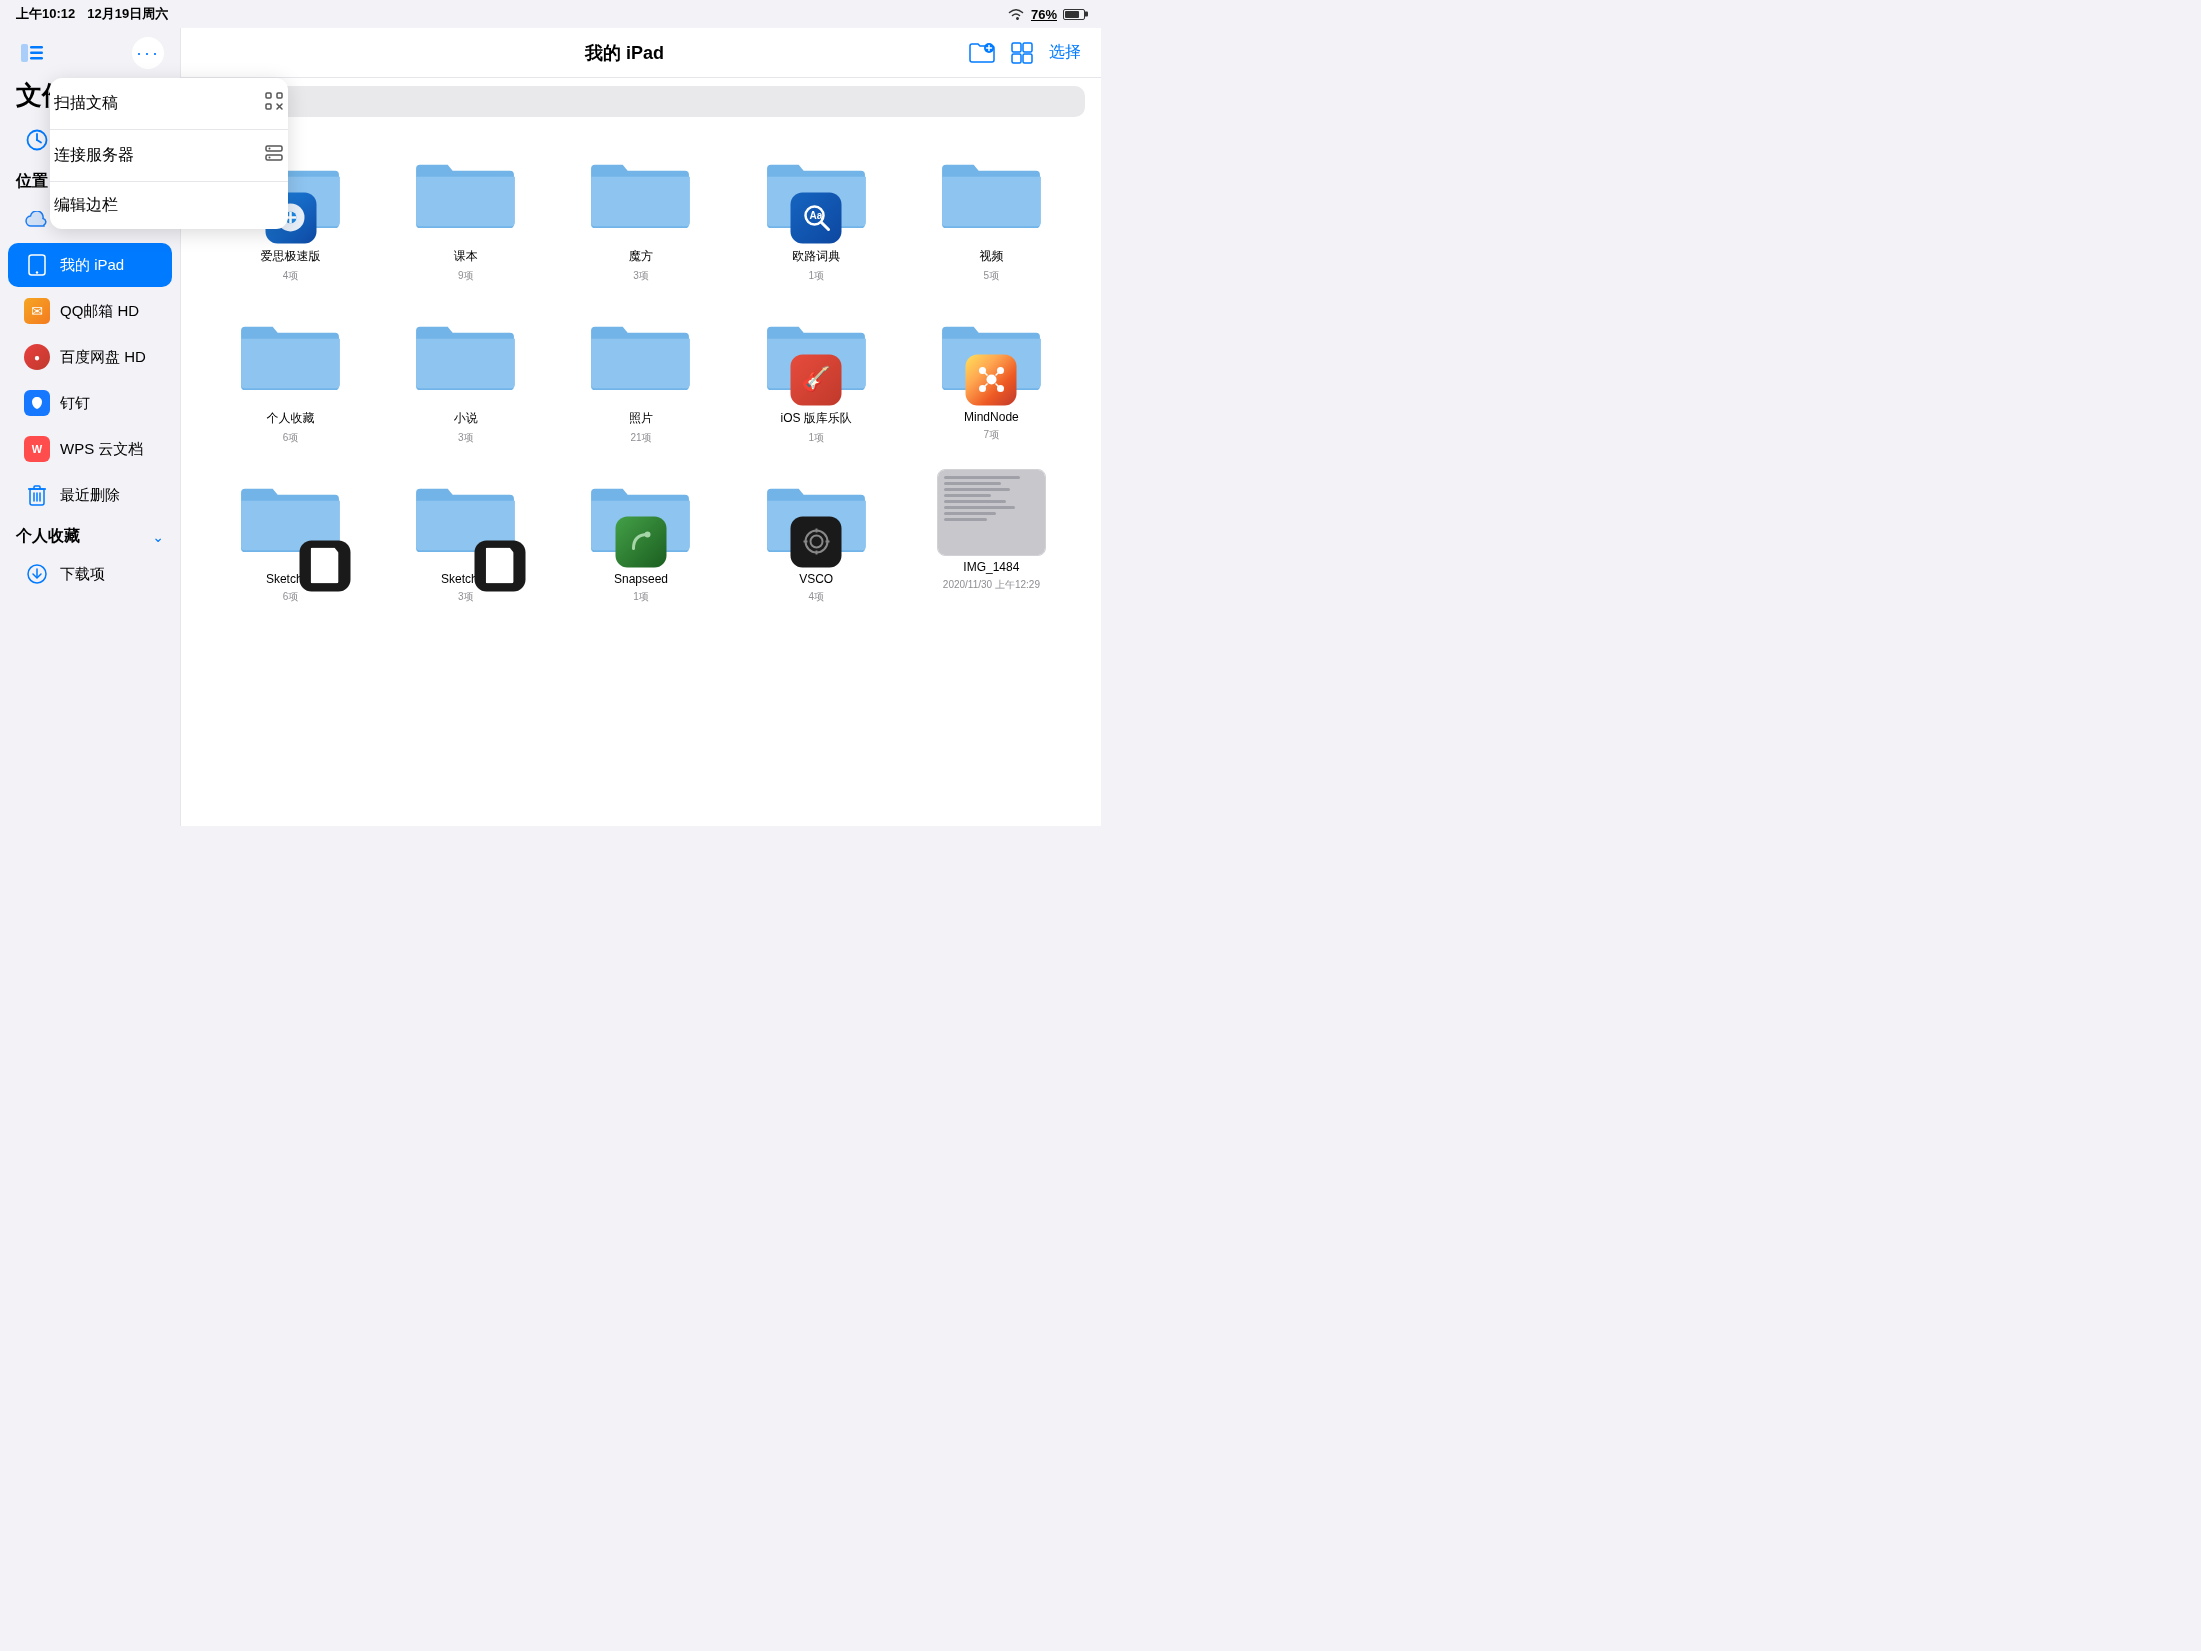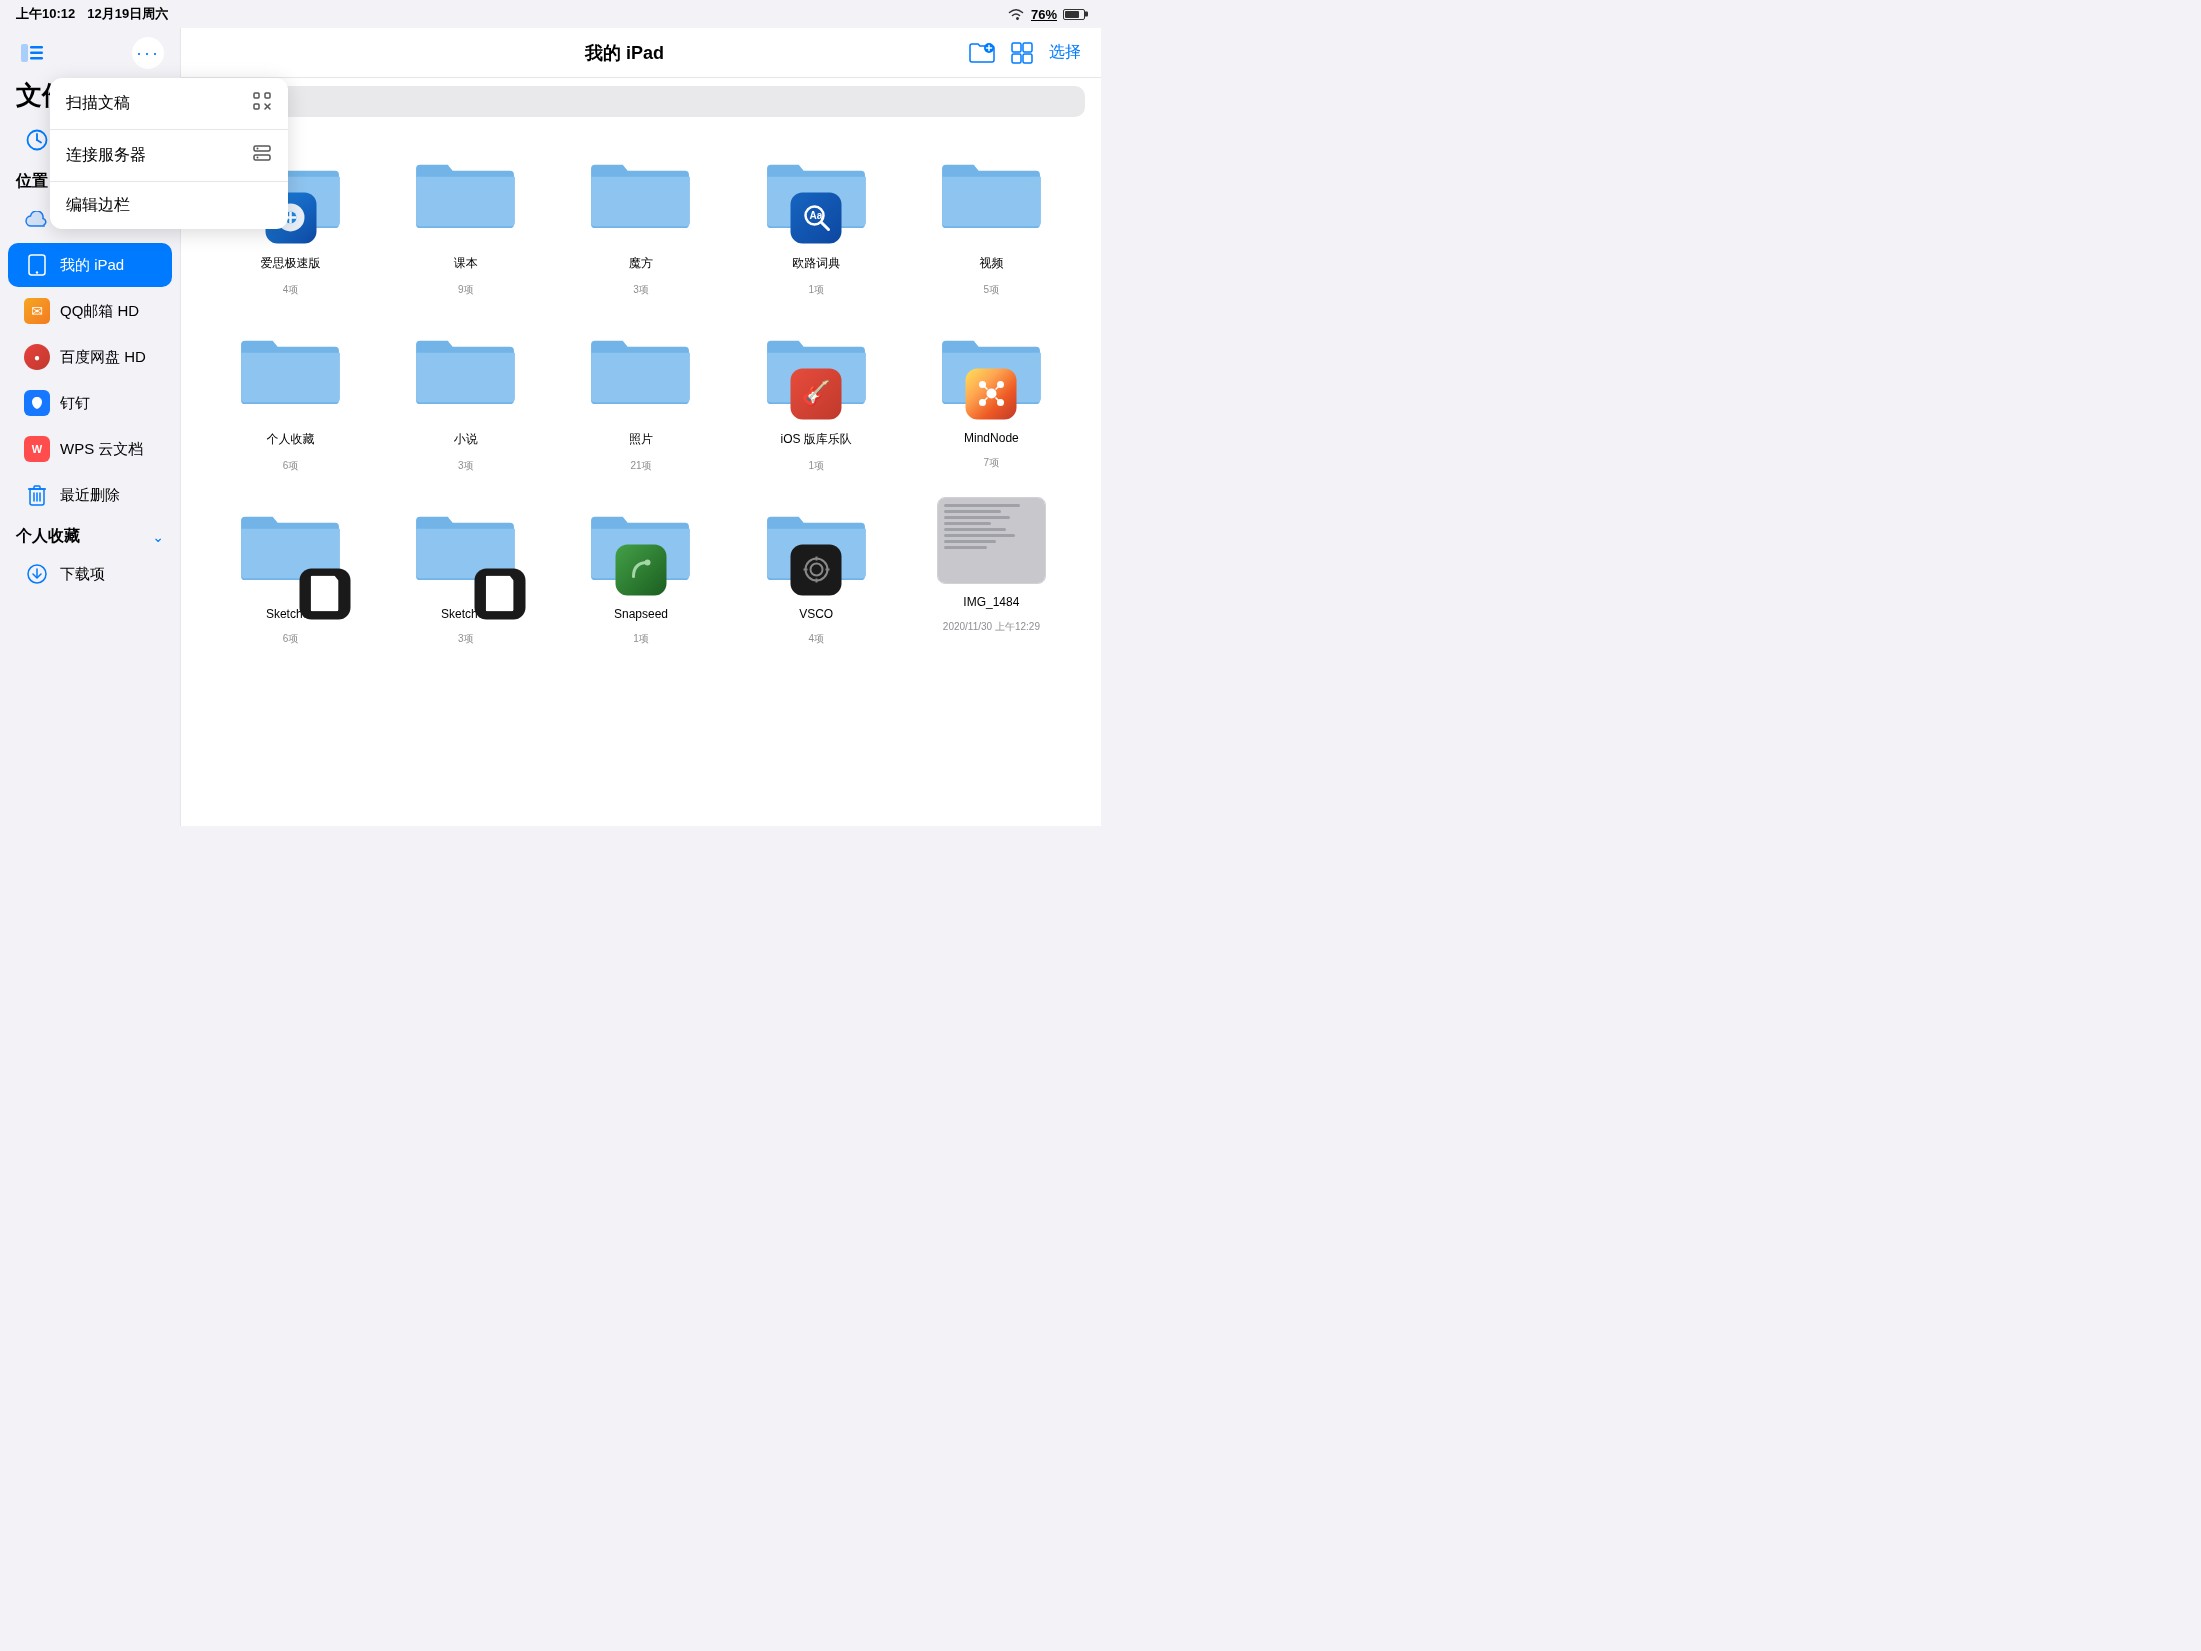--- a/index.html
+++ b/index.html
@@ -157,21 +157,21 @@
       top: 50px; left: 50px;
       background: white;
       border-radius: 12px;
       box-shadow: 0 4px 20px rgba(0,0,0,0.15);
       width: 238px;
       z-index: 100;
       overflow: hidden;
     }
     .dropdown-item {
       display: flex; align-items: center; justify-content: space-between;
-      padding: 13px 16px;
+      padding: 13px 4px;
       font-size: 16px;
       color: #000;
       cursor: pointer;
       border-bottom: 0.5px solid #e5e5ea;
     }
     .dropdown-item:last-child { border-bottom: none; }
     .dropdown-item-icon { font-size: 18px; color: #3c3c43; }
 
     
     .content-area {
@@ -229,21 +229,21 @@
       overflow-y: auto;
       padding: 20px 30px;
       display: grid;
       grid-template-columns: repeat(5, 1fr);
       gap: 24px 16px;
       align-content: start;
     }
 
     .file-item {
       display: flex; flex-direction: column;
-      align-items: center; gap: 11px;
+      align-items: center; gap: 4px;
       cursor: pointer;
     }
 
     .folder-icon-wrap {
       width: 119px; height: 99px;
       display: flex; align-items: center; justify-content: center;
       position: relative;
     }
 
     

